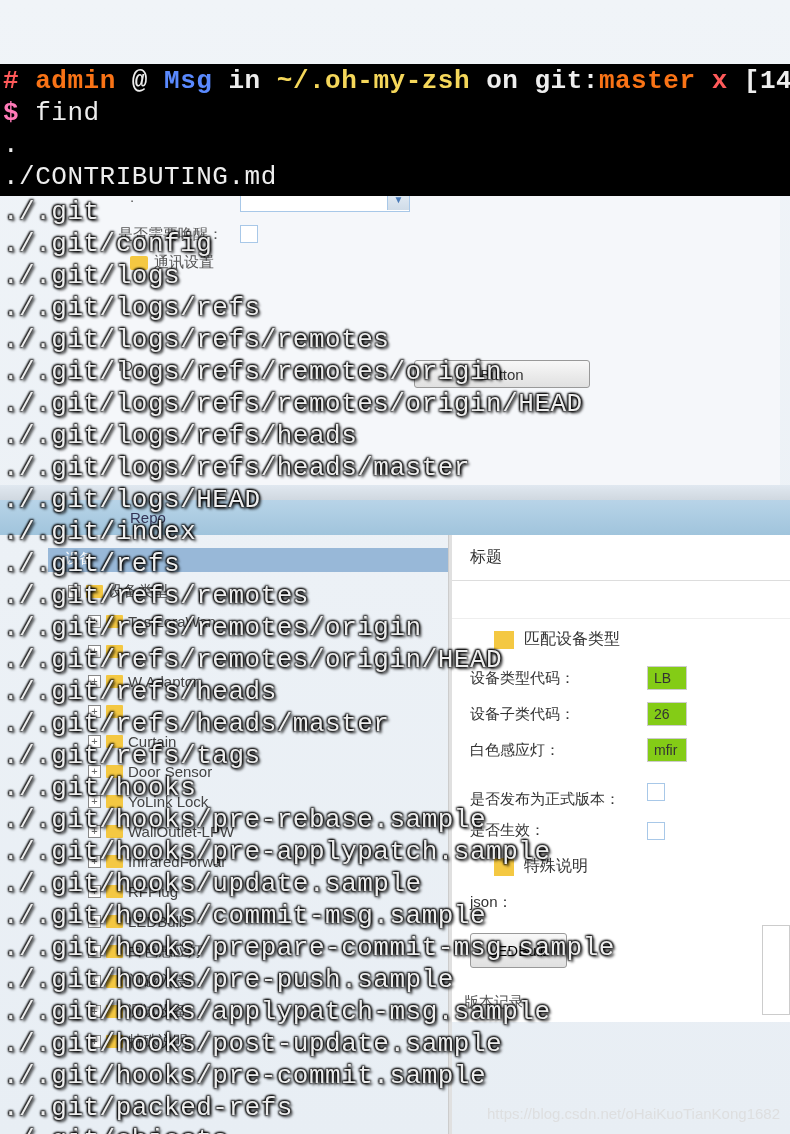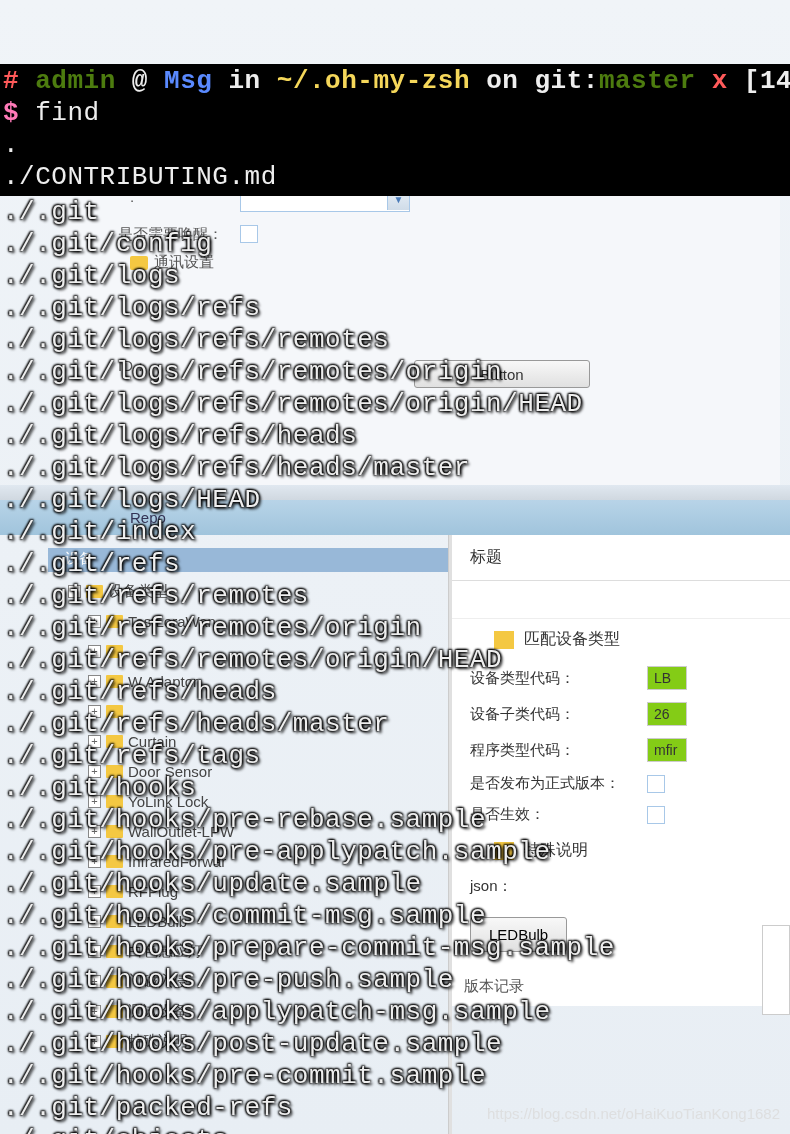--- a/index.html
+++ b/index.html
@@ -275,21 +275,21 @@
       letter-spacing: 0.5px;
     }
     .term-solid {
       background: #000000;
       padding: 1px 3px 3px 3px;
     }
     .term-trans {
       padding: 0 3px 3px 3px;
       text-shadow: 2px 2px 3px rgba(0,0,0,0.95), -1px -1px 2px rgba(0,0,0,0.95), 1px -1px 2px rgba(0,0,0,0.95), -1px 1px 2px rgba(0,0,0,0.95);
     }
-    .c-cyan { color: #4d7c0f; }
+    .c-cyan { color: #f97316; }
     .c-blue { color: #5a8aff; }
     .c-yellow { color: #f5d75a; }
     .c-red-hash { color: #ff5a5a; }
     .c-red-x { color: #ff5a5a; }
     .c-magenta { color: #ff7ab8; }
     .c-white { color: #eeeeee; }
     .c-bold { font-weight: bold; }
     
     .watermark {
       position: absolute;
@@ -454,25 +454,25 @@
     </div>
     <div class="bg-form-field">
       <span style="width:165px;">设备类型代码：</span>
       <span class="bg-input">LB</span>
     </div>
     <div class="bg-form-field">
       <span style="width:165px;">设备子类代码：</span>
       <span class="bg-input">26</span>
     </div>
     <div class="bg-form-field">
-      <span style="width:165px;">程序类型代码：</span>
+      <span style="width:165px;">白色感应灯：</span>
       <span class="bg-input">mfir</span>
     </div>
     <div class="bg-form-field">
-      <span style="width:165px;">是否发布为正式版本：</span>
+      <span style="width:165px;margin-top:16px;">是否发布为正式版本：</span>
       <div class="bg-checkbox"></div>
     </div>
     <div class="bg-form-field">
       <span style="width:165px;">是否生效：</span>
       <div class="bg-checkbox"></div>
     </div>
     <div class="bg-right-section">
       <div class="bg-refresh-icon"></div>
       <span>特殊说明</span>
     </div>

